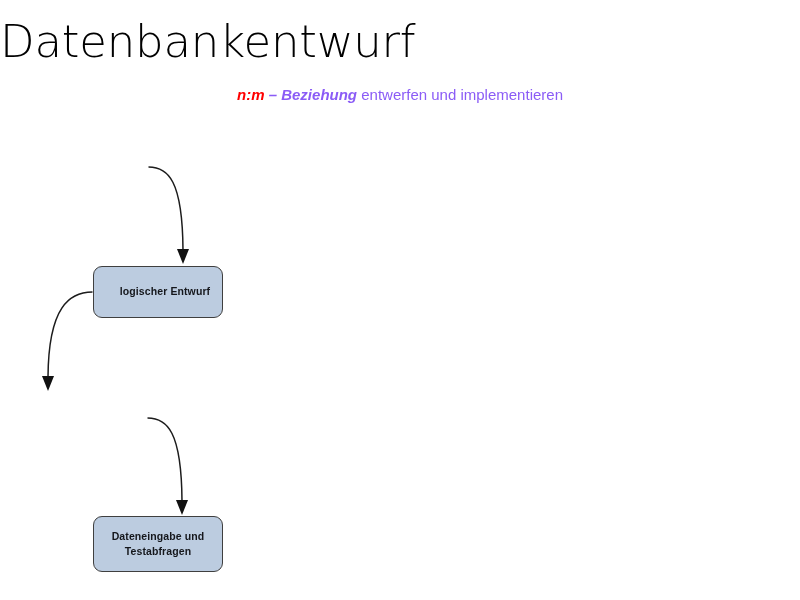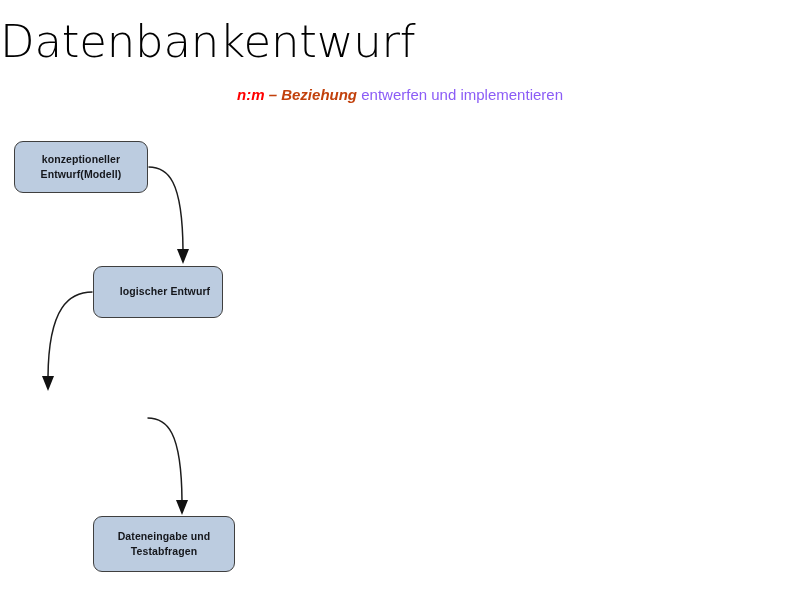--- a/index.html
+++ b/index.html
@@ -43,21 +43,21 @@
     line-height: 1.2;
     color: #000000;
     white-space: nowrap;
   }
   #subtitle .sub-nm {
     color: #ff0000;
     font-weight: bold;
     font-style: italic;
   }
   #subtitle .sub-bez {
-    color: #c2410c;
+    color: #8b5cf6;
     font-weight: bold;
     font-style: italic;
   }
   #subtitle .sub-rest {
     color: #8b5cf6;
     font-weight: normal;
   }
   
   .flow-box {
     position: absolute;
@@ -76,21 +76,21 @@
     padding: 0 6px;
     letter-spacing: 0.1px;
   }
   .flow-box .box-label {
     display: block;
     white-space: pre-line;
   }
   #box-1 { left: 14px;  top: 141px; width: 134px; height: 52px; }
   #box-2 { left: 93px;  top: 266px; width: 130px; height: 52px; padding-left: 20px; }
   #box-3 { left: 15px;  top: 393px; width: 132px; height: 50px; }
-  #box-4 { left: 93px;  top: 516px; width: 142px; height: 56px; }
+  #box-4 { left: 93px;  top: 516px; width: 130px; height: 56px; }
   
   #connectors {
     position: absolute;
     left: 0;
     top: 0;
     width: 800px;
     height: 600px;
     pointer-events: none;
   }
   .conn-path {
@@ -125,24 +125,20 @@
       <path class="conn-path" d="M 92.5,292 C 70,292 48.5,306 48,377"></path>
       <polygon class="conn-head" points="42,376 54,376 48,391"></polygon>
     </g>
 
     <g>
       <path class="conn-path" d="M 147.5,418 C 167,418 181.5,431 182,501"></path>
       <polygon class="conn-head" points="176,500 188,500 182,515"></polygon>
     </g>
   </svg>
 
-  <div class="flow-box" id="box-1">
-    <span class="box-label">konzeptioneller
-Entwurf(Modell)</span>
-  </div>
 
   <div class="flow-box" id="box-2">
     <span class="box-label">logischer Entwurf</span>
   </div>
 
 
   <div class="flow-box" id="box-4">
     <span class="box-label">Dateneingabe und
 Testabfragen</span>
   </div>

